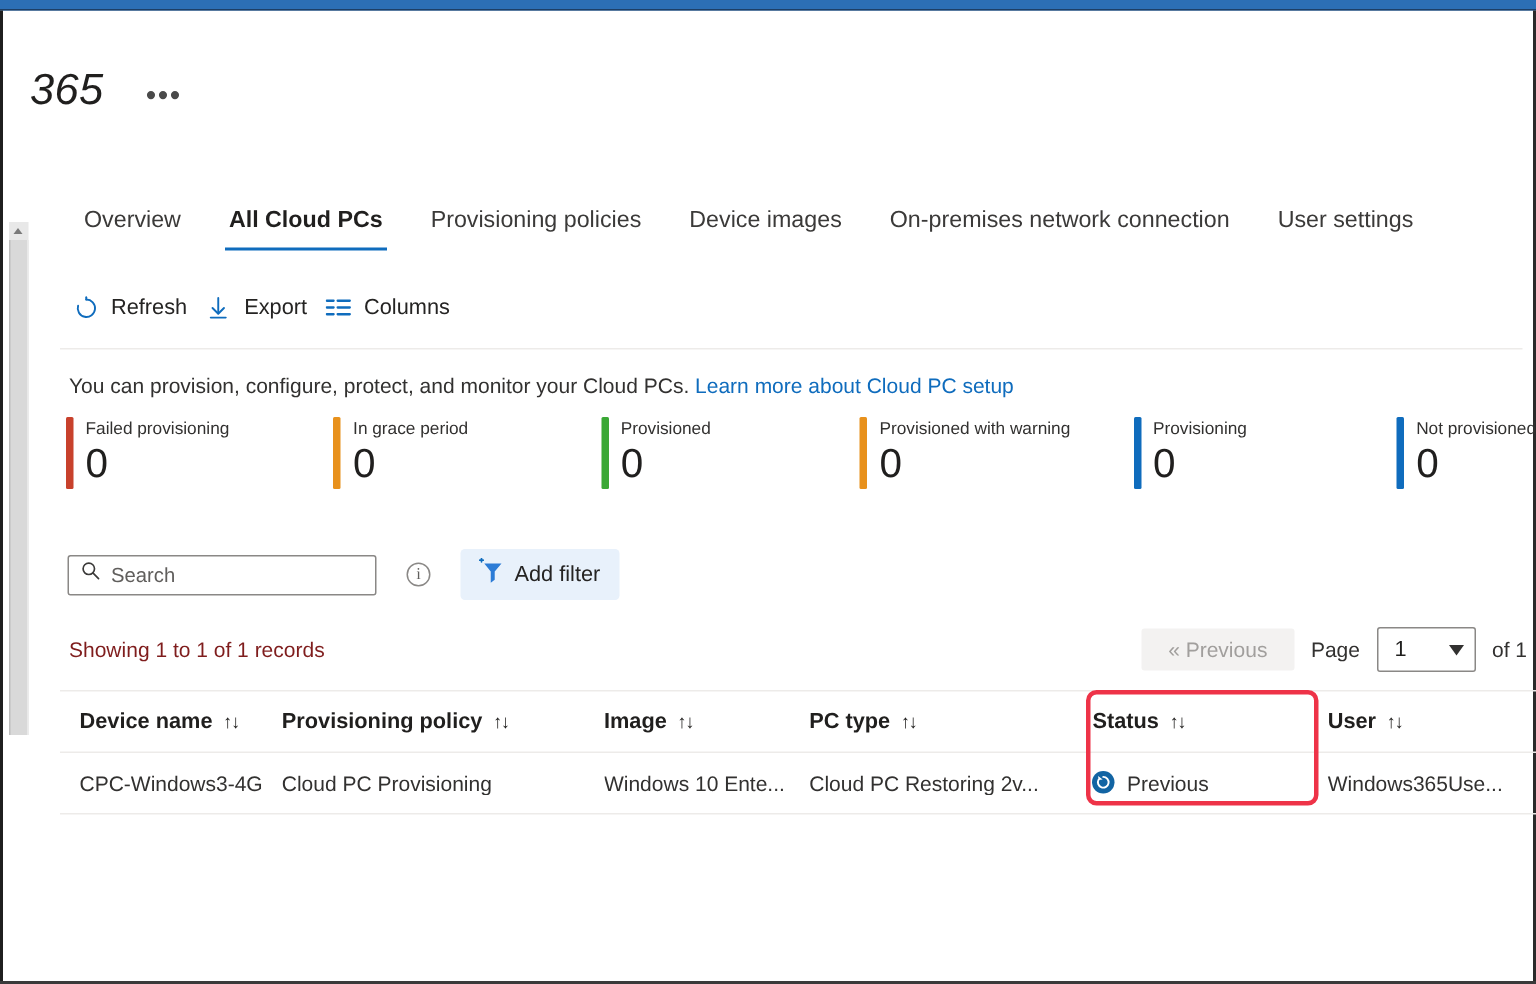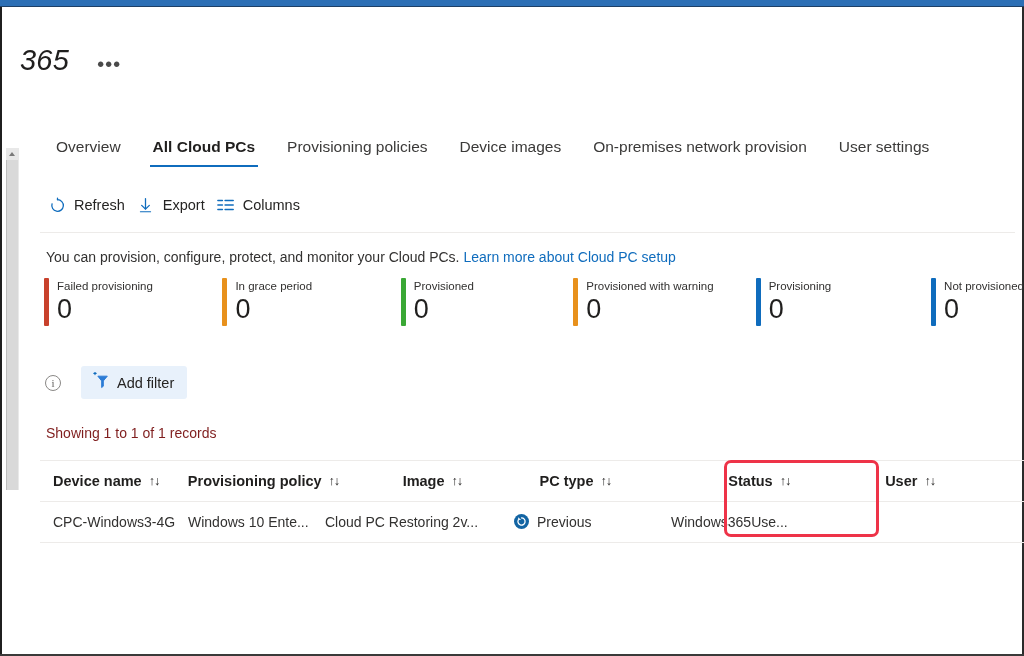--- a/index.html
+++ b/index.html
@@ -322,21 +322,21 @@
   <div class="app-header">
     <div class="app-title">365</div>
     <div class="header-ellipsis">•••</div>
   </div>
 
   <div class="tabs">
     <div class="tab">Overview</div>
     <div class="tab active">All Cloud PCs</div>
     <div class="tab">Provisioning policies</div>
     <div class="tab">Device images</div>
-    <div class="tab">On-premises network provision</div>
+    <div class="tab">On-premises network connection</div>
     <div class="tab">User settings</div>
   </div>
 
   <div class="commandbar">
     <div class="cmd">
       <span class="cmd-icon">
         <svg width="17" height="17" viewBox="0 0 20 20">
           <path d="M10 3.2 A6.8 6.8 0 1 1 3.6 8" fill="none" stroke="#0f6cbd" stroke-width="1.5" stroke-linecap="round"></path>
           <path d="M10 3.2 L10 1.3" fill="none" stroke="#0f6cbd" stroke-width="1.5" stroke-linecap="round"></path>
         </svg>
@@ -410,34 +410,52 @@
     <div class="tile">
       <div class="tile-bar" style="background:#0f6cbd"></div>
       <div class="tile-body">
         <div class="tile-label">Not provisioned</div>
         <div class="tile-value">0</div>
       </div>
     </div>
   </div>
 
   <div class="search-row">
+    <div class="search-box">
+      <span>
+        <svg width="13" height="13" viewBox="0 0 14 14">
+          <circle cx="5.6" cy="5.6" r="4.1" fill="none" stroke="#3b3a39" stroke-width="1.2"></circle>
+          <path d="M8.7 8.7 L12.6 12.6" stroke="#3b3a39" stroke-width="1.2" stroke-linecap="round"></path>
+        </svg>
+      </span>
+      <span class="search-ph">Search</span>
+    </div>
     <div class="info-icon">i</div>
     <div class="add-filter">
       <span>
         <svg width="19" height="18" viewBox="0 0 20 19">
           <path d="M3 1.5 H5.4 M4.2 0.3 V2.7" stroke="#0f6cbd" stroke-width="1.2" stroke-linecap="round"></path>
           <path d="M7.2 4.4 L17.2 4.4 L13.0 9.4 L13.0 15.0 L11.2 16.4 L11.2 9.4 Z" fill="#2c7cd6" stroke="#2c7cd6" stroke-width="1"></path>
         </svg>
       </span>
       <span>Add filter</span>
     </div>
   </div>
 
   <div class="records-text">Showing 1 to 1 of 1 records</div>
 
+  <div class="pager">
+    <div class="prev-btn">« Previous</div>
+    <div class="page-label">Page</div>
+    <div class="page-select">
+      <span class="page-select-val">1</span>
+      <span class="chev"></span>
+    </div>
+    <div class="of-label">of 1</div>
+  </div>
 
   <div class="table">
     <div class="thead-line-top"></div>
     <div class="thead">
       <div class="th col-device">
         <span>Device name</span>
         <span class="sortarrows">↑↓</span>
       </div>
       <div class="th col-policy">
         <span>Provisioning policy</span>
@@ -457,20 +475,21 @@
       </div>
       <div class="th col-user">
         <span>User</span>
         <span class="sortarrows">↑↓</span>
       </div>
     </div>
     <div class="thead-line-bot"></div>
 
     <div class="trow">
       <div class="td col-device">CPC-Windows3-4G</div>
+      <div class="td col-policy">Cloud PC Provisioning</div>
       <div class="td col-image">Windows 10 Ente...</div>
       <div class="td col-pctype">Cloud PC Restoring 2v...</div>
       <div class="td col-status">
         <span class="status-dot">
           <svg width="11" height="11" viewBox="0 0 12 12">
             <path d="M6 2.1 A3.9 3.9 0 1 1 2.6 4.1" fill="none" stroke="#ffffff" stroke-width="1.4" stroke-linecap="round"></path>
             <path d="M2.2 1.4 L2.6 4.4 L5.6 4.0 Z" fill="#ffffff"></path>
           </svg>
         </span>
         <span>Previous</span>

